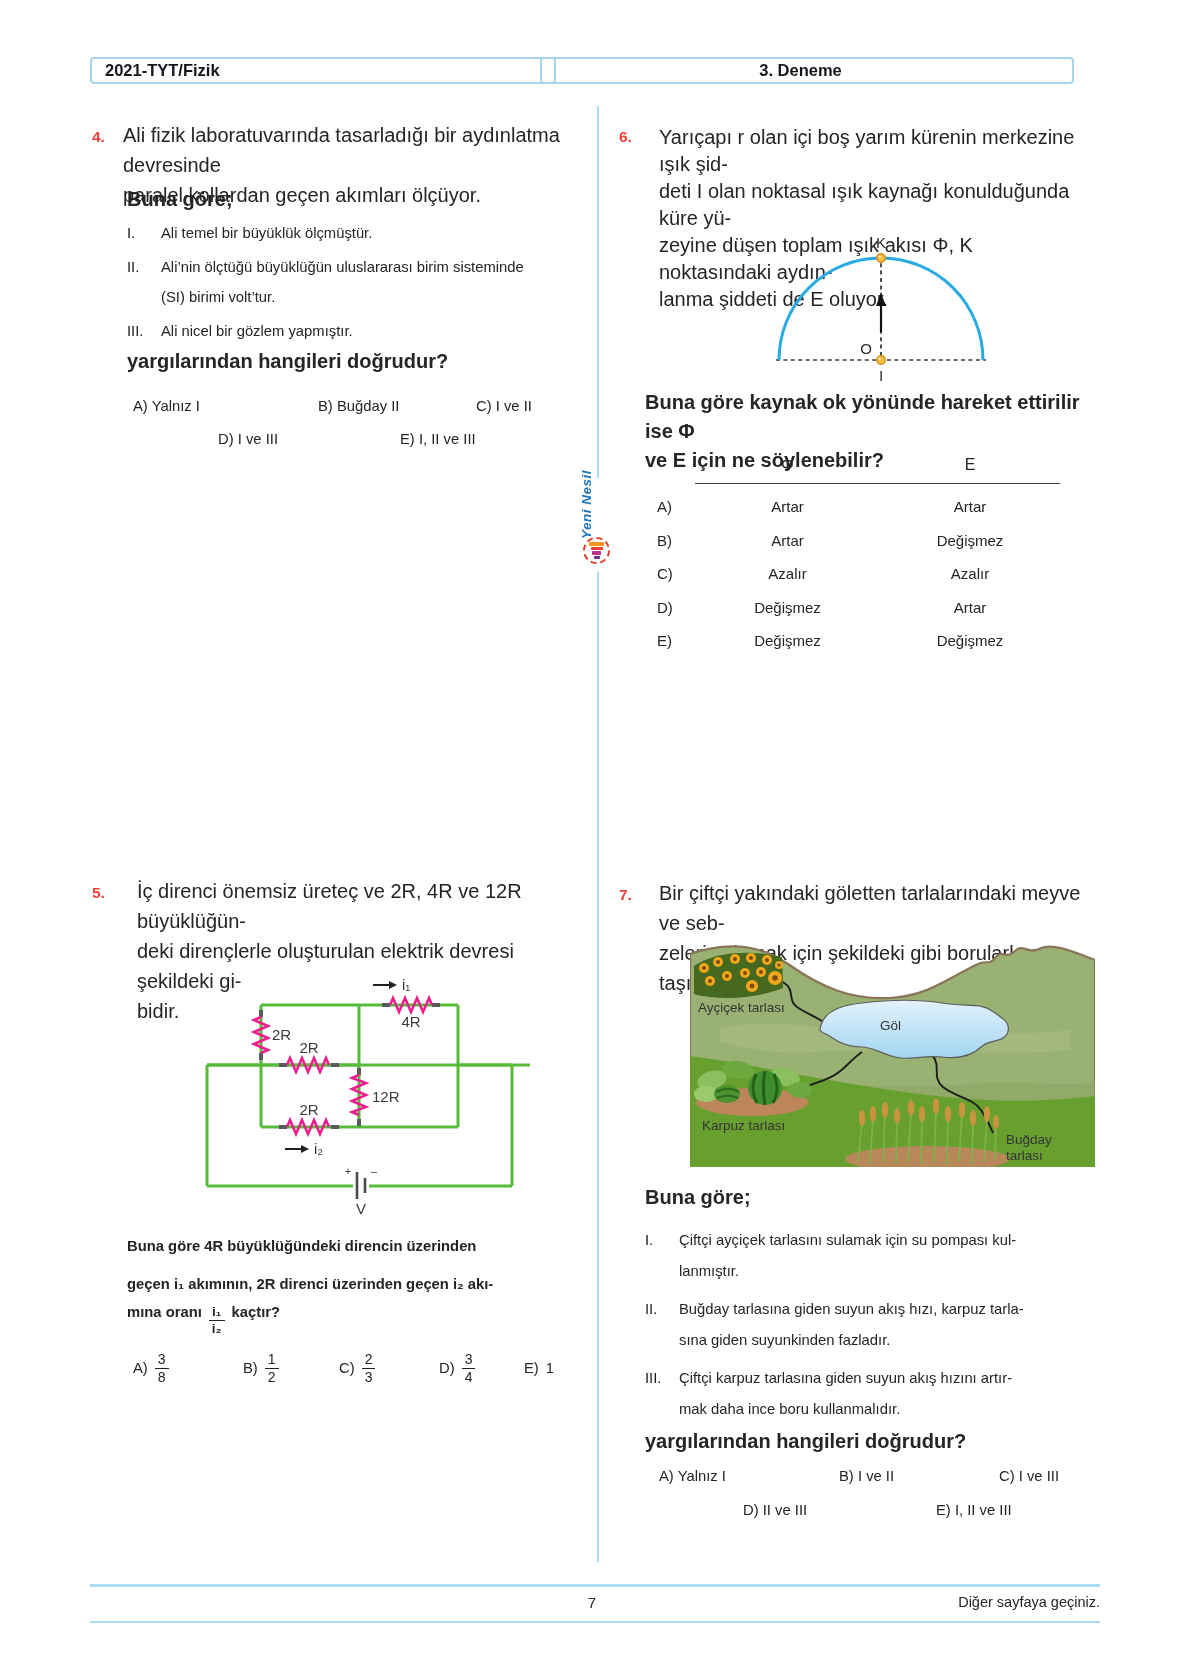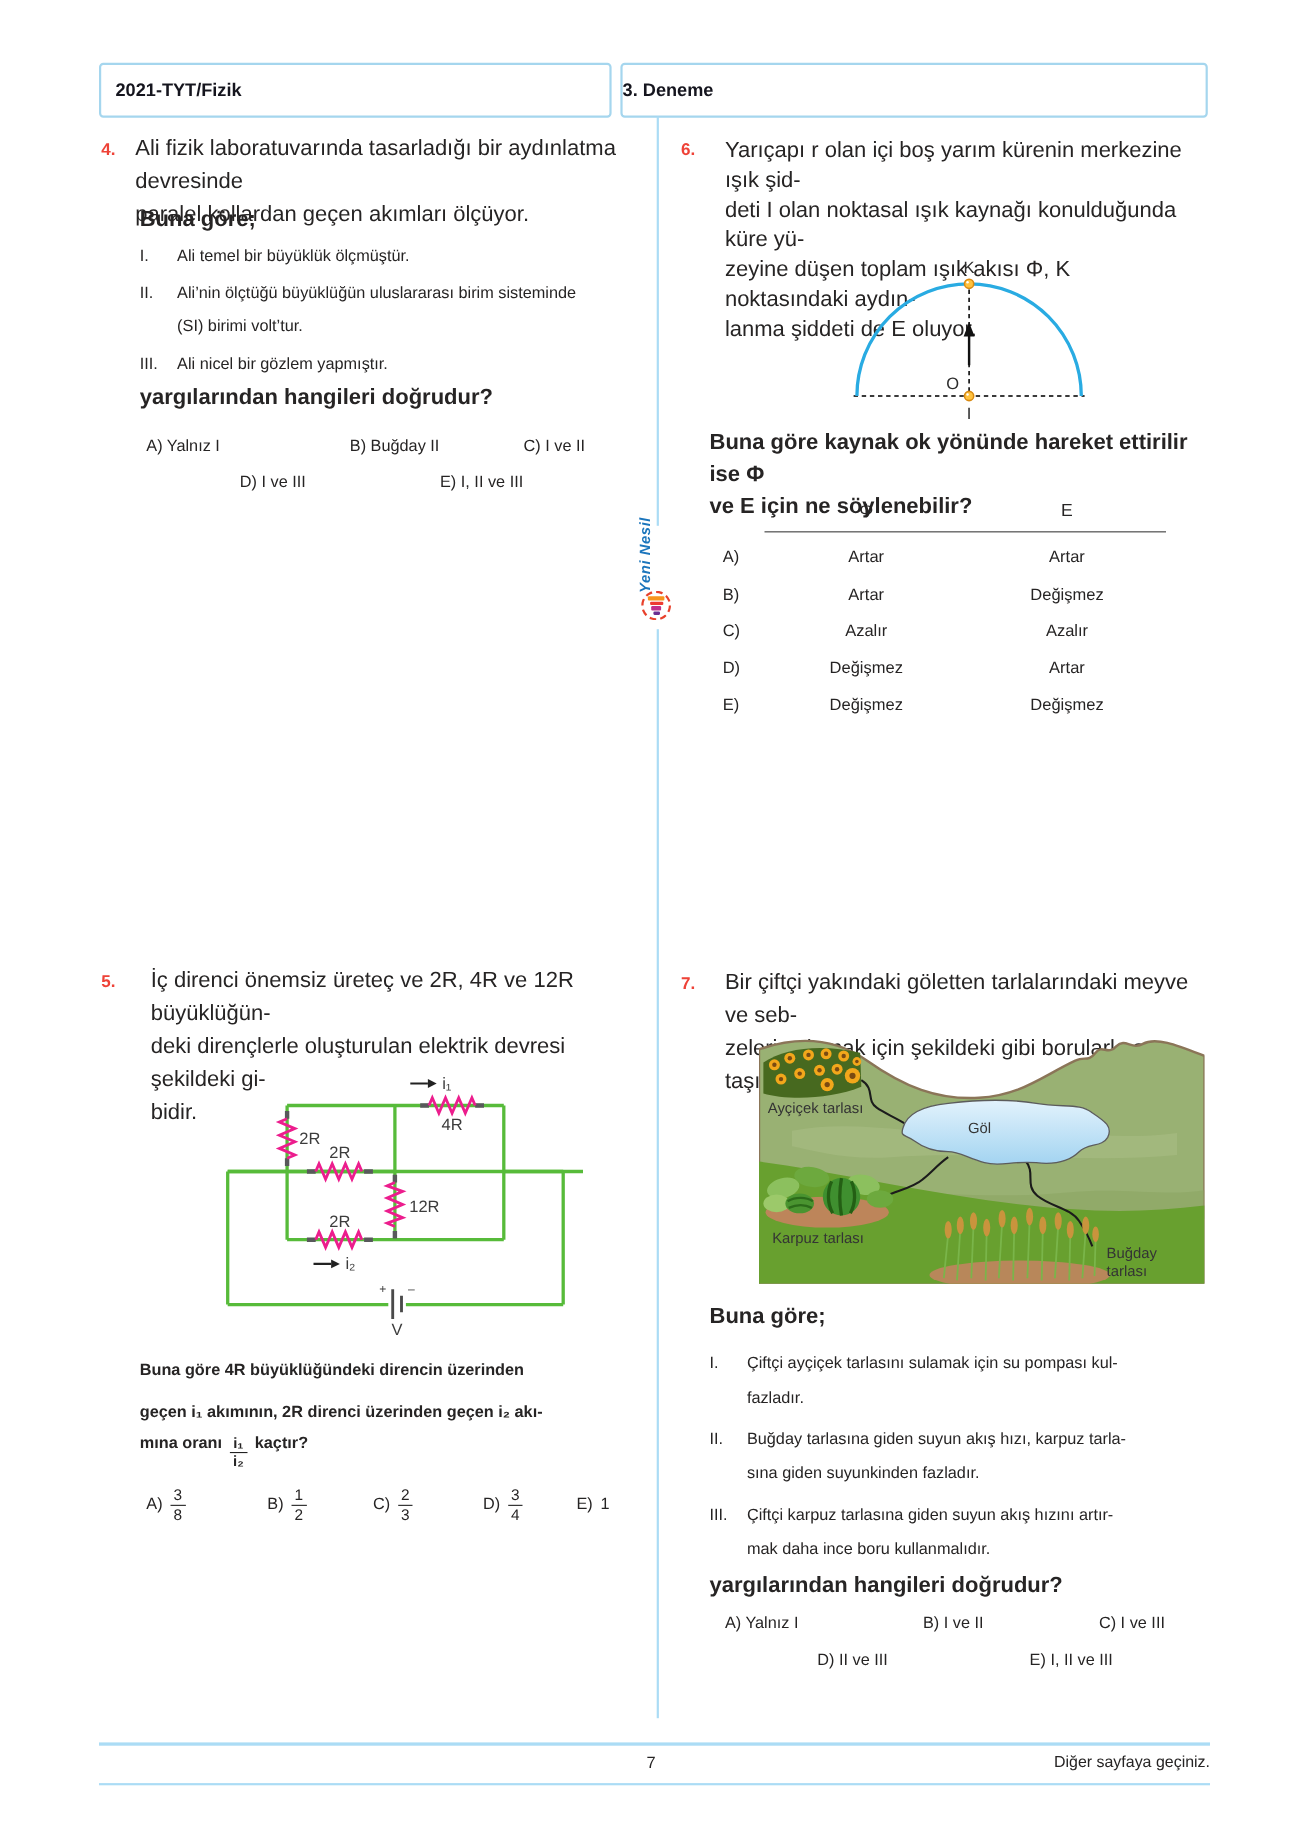--- a/index.html
+++ b/index.html
@@ -1,23 +1,23 @@
 <!DOCTYPE html>
 <html><head>
 <meta charset="utf-8">
 <style>
   html,body{margin:0;padding:0;background:#e8e8e8;}
   .page{position:relative;width:1190px;height:1672px;background:#ffffff;margin:0 auto;
         font-family:"Liberation Sans", sans-serif;color:#262424;overflow:hidden;}
   .abs{position:absolute;}
   
-  .hbox{position:absolute;top:57px;height:50px;border:2px solid #a5d6ee;border-radius:4px;
+  .hbox{position:absolute;top:57px;height:27px;border:2px solid #a5d6ee;border-radius:4px;
         display:flex;align-items:center;font-weight:bold;font-size:16.5px;color:#15151e;box-sizing:border-box;}
   .hbox-left{left:90px;width:466px;padding-left:13px;}
-  .hbox-right{left:564px;width:534px;justify-content:flex-start;padding-right:13px;}
+  .hbox-right{left:540px;width:534px;justify-content:center;padding-right:13px;}
   
   .vdiv{position:absolute;left:597px;width:2px;background:#abdcf5;}
   .brand-text{position:absolute;left:579px;top:467px;height:72px;width:19px;
       writing-mode:vertical-rl;transform:rotate(180deg);font-size:13.5px;font-weight:bold;
       font-style:italic;color:#1b75bc;letter-spacing:.5px;white-space:nowrap;}
   .brand-icon{position:absolute;left:583px;top:537px;width:27px;height:27px;border:2px dashed #e8402b;
       border-radius:50%;box-sizing:border-box;display:flex;flex-direction:column;align-items:center;
       justify-content:center;gap:1px;background:#fff;}
   .brand-icon i{display:block;border-radius:1px;}
   
@@ -387,21 +387,21 @@
     <span class="figlabel" style="left:190px;top:80px;">Göl</span>
     <span class="figlabel" style="left:12px;top:180px;">Karpuz tarlası</span>
     <span class="figlabel" style="left:316px;top:194px;width:72px;">Buğday tarlası</span>
   </div>
 
   <div class="para bold" style="left:645px;top:1182px;">Buna göre;</div>
   <div class="items itemsq7" style="left:645px;top:1225px;width:435px;">
     <div class="item">
       <span class="inum">I.</span>
       <span class="itext">Çiftçi ayçiçek tarlasını sulamak için su pompası kul-
-fazladır.</span>
+lanmıştır.</span>
     </div>
     <div class="item">
       <span class="inum">II.</span>
       <span class="itext">Buğday tarlasına giden suyun akış hızı, karpuz tarla-
 sına giden suyunkinden fazladır.</span>
     </div>
     <div class="item">
       <span class="inum">III.</span>
       <span class="itext">Çiftçi karpuz tarlasına giden suyun akış hızını artır-
 mak daha ince boru kullanmalıdır.</span>

